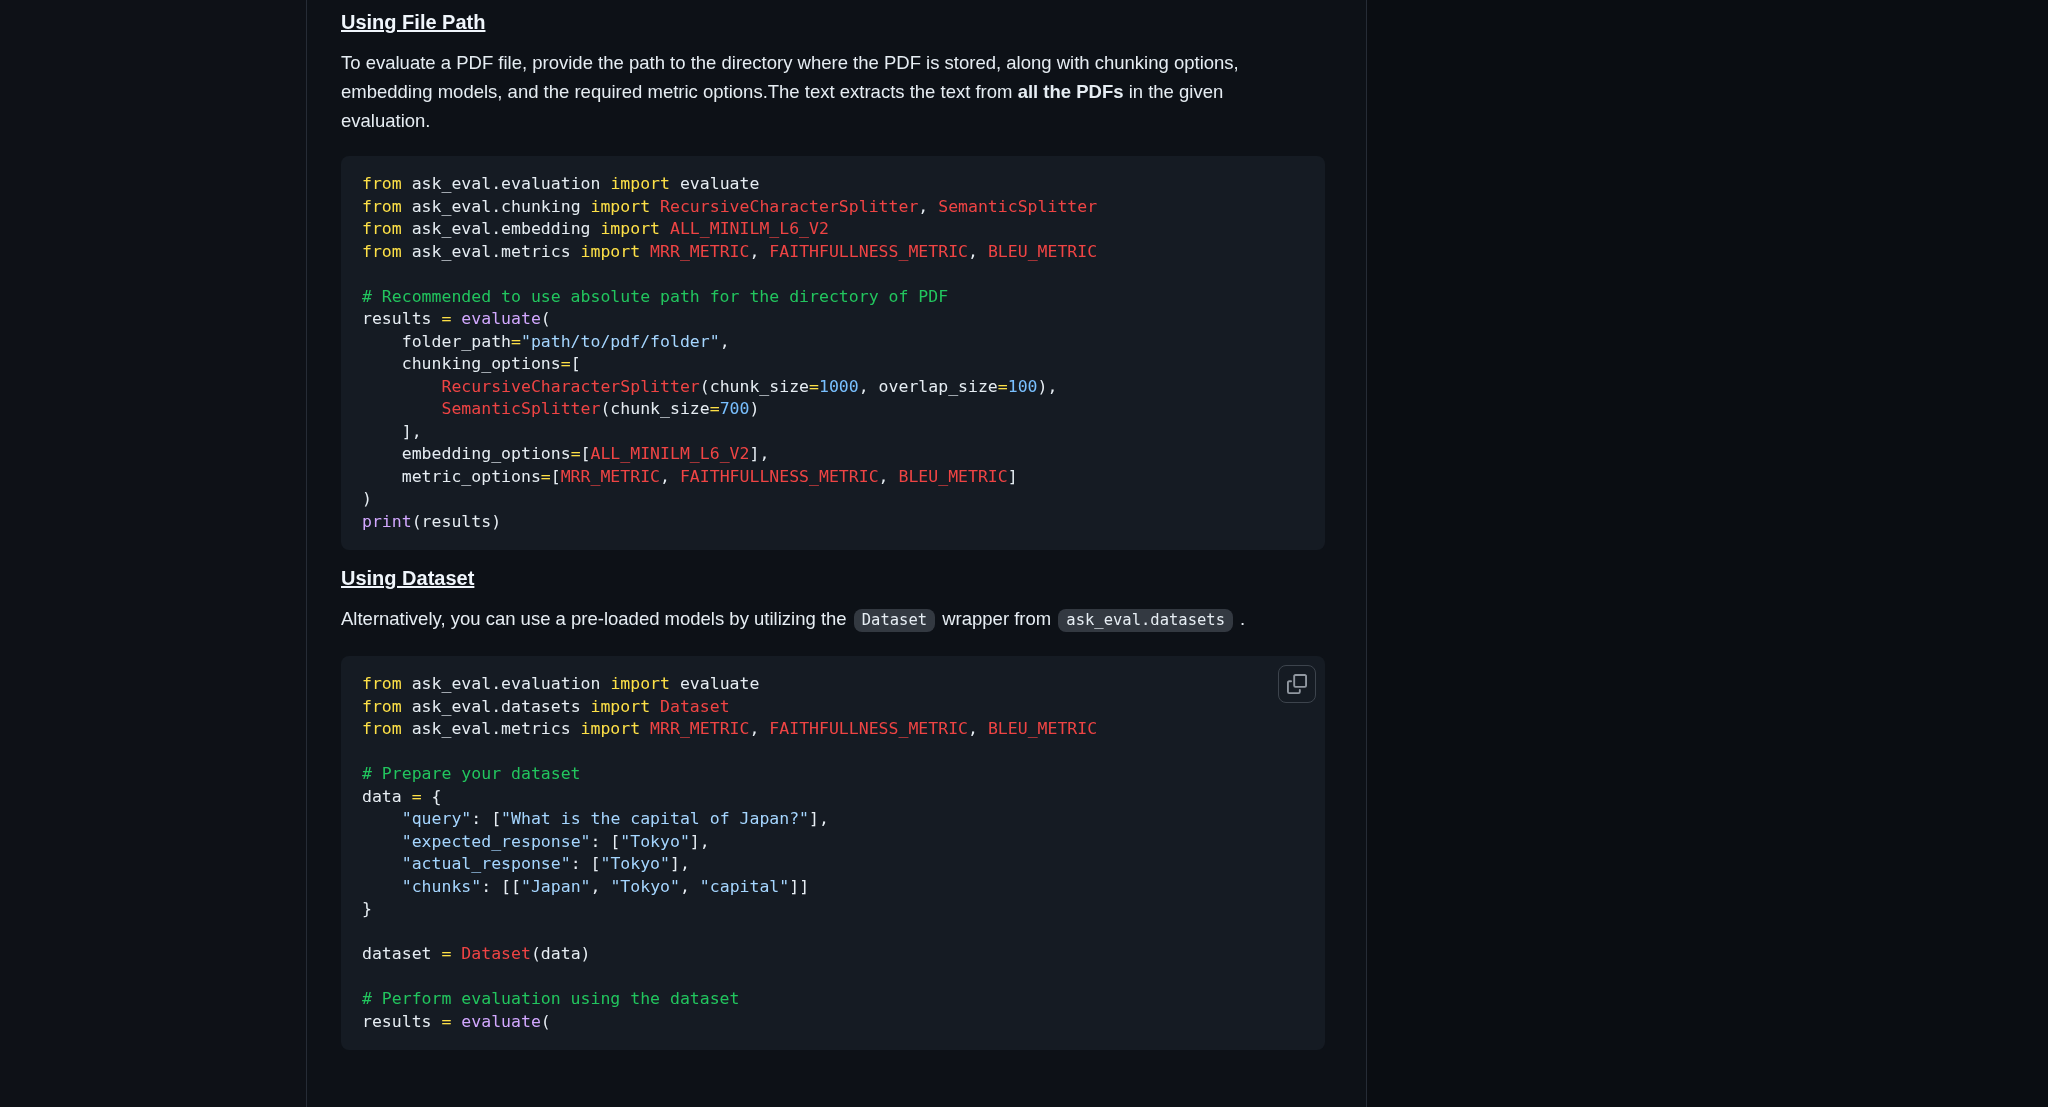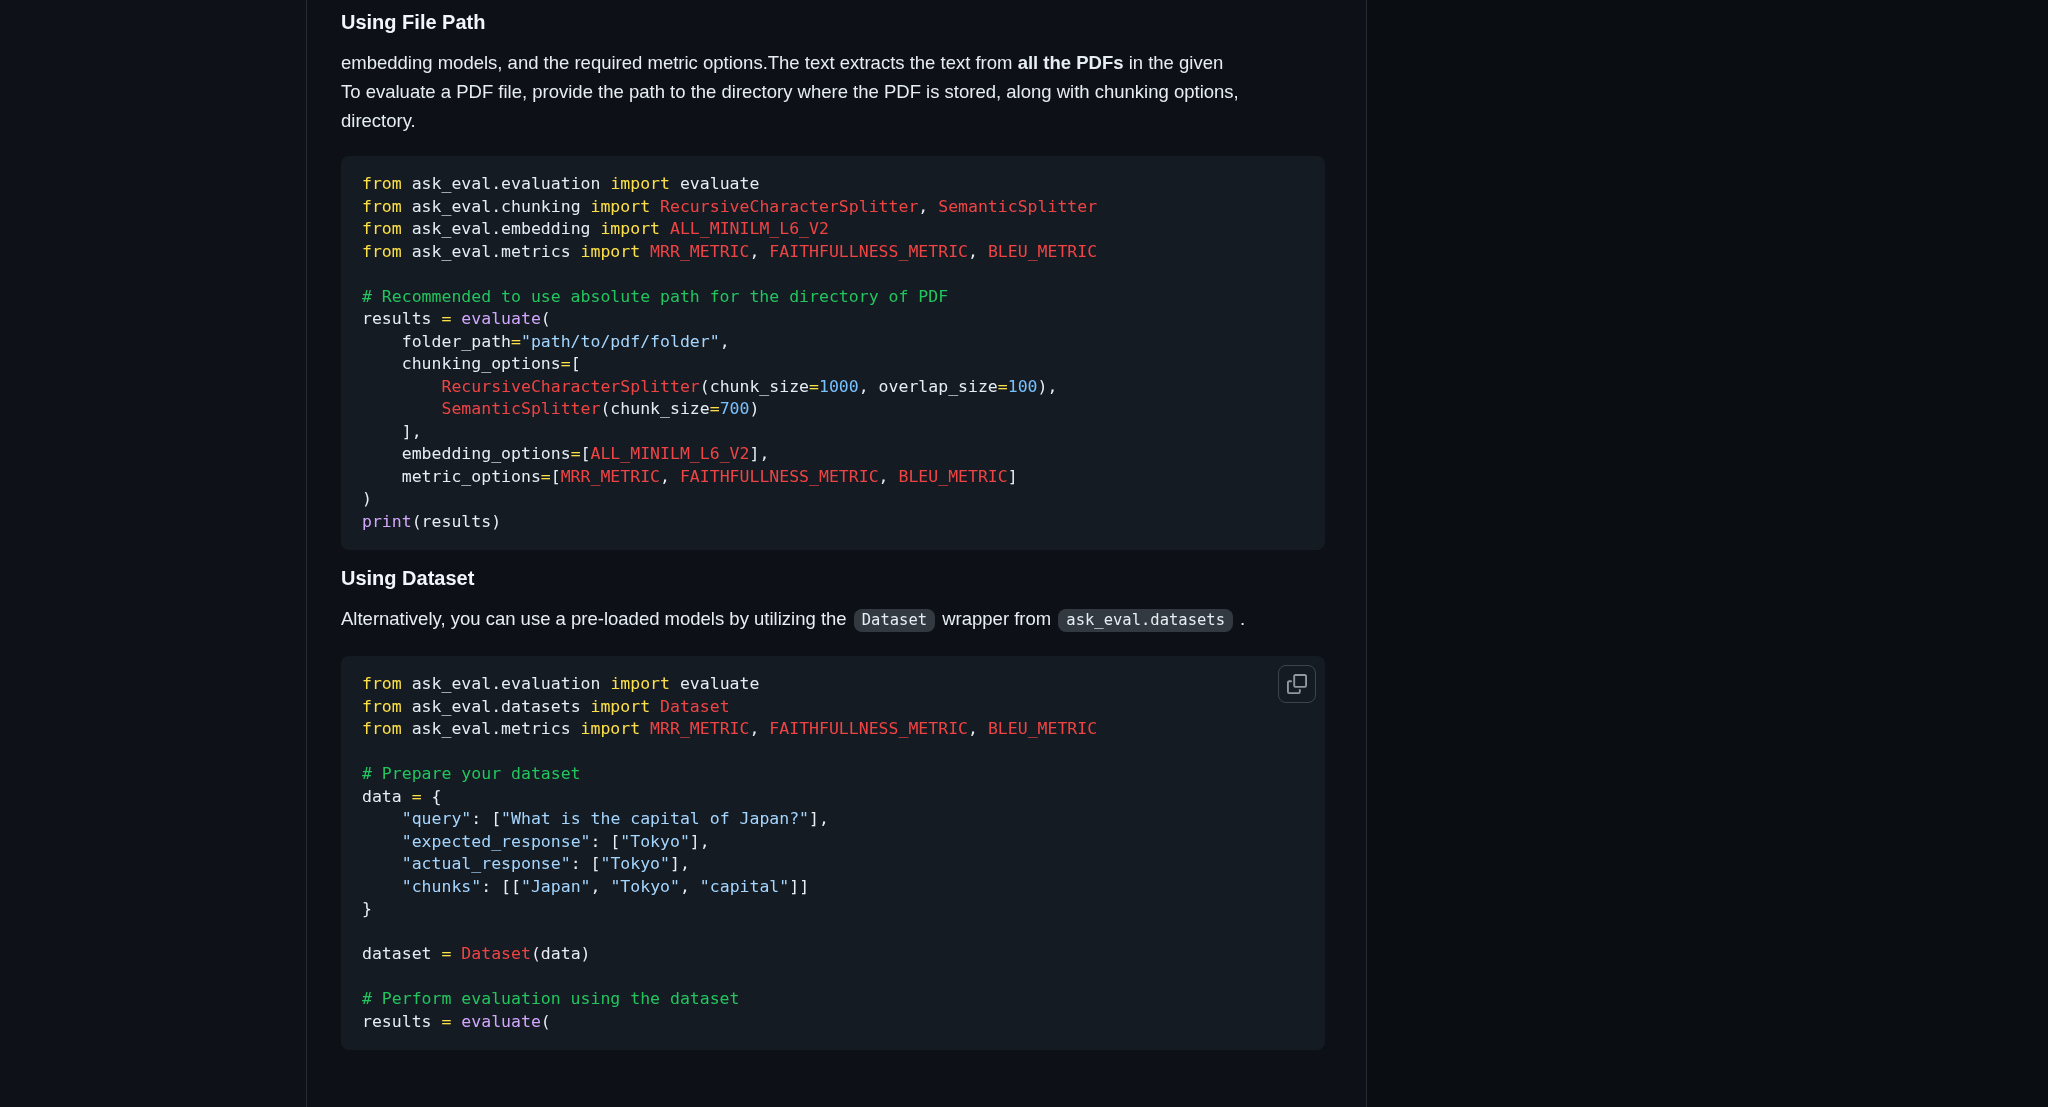--- a/index.html
+++ b/index.html
@@ -26,20 +26,21 @@
     background: #0a0d12;
   }
 
   .article { padding-top: 9px; margin-left: 34px; width: 984px; }
 
   h3.sec-heading {
     margin: 0 0 13px 0;
     font-family: "Liberation Sans", sans-serif;
     font-size: 20px; line-height: 26px; font-weight: 700;
     color: #f0f6fc;
+    text-decoration: underline;
   }
   h3.sec-heading.mt31 { margin-top: 15px; }
 
   .para {
     margin: 0 0 21px 0;
     font-size: 18.5px; line-height: 29px;
     color: #e6edf3;
   }
   .pline { min-height: 29px; }
   .seg-b { font-weight: 700; }
@@ -93,23 +94,23 @@
 
 <div class="page">
   <div class="left-rail"></div>
 
   <div class="content-pane">
     <article class="article">
 
       <h3 class="sec-heading">Using File Path</h3>
 
       <div class="para">
+          <div class="pline"><span>To evaluate a PDF file, provide the path to the directory where the PDF is stored, along with chunking options,</span></div>
           <div class="pline"><span>embedding models, and the required metric options.The text extracts the text from </span><span class="seg-b">all the PDFs</span><span> in the given</span></div>
-          <div class="pline"><span>To evaluate a PDF file, provide the path to the directory where the PDF is stored, along with chunking options,</span></div>
-          <div class="pline"><span>directory.</span></div>
+          <div class="pline"><span>evaluation.</span></div>
         </div>
 
       <div class="code-wrap">
         <pre class="code-body"><div class="cline"><span class="tok-k">from</span><span> ask_eval.evaluation </span><span class="tok-k">import</span><span> evaluate</span></div><div class="cline"><span class="tok-k">from</span><span> ask_eval.chunking </span><span class="tok-k">import</span><span> </span><span class="tok-e">RecursiveCharacterSplitter</span><span>, </span><span class="tok-e">SemanticSplitter</span></div><div class="cline"><span class="tok-k">from</span><span> ask_eval.embedding </span><span class="tok-k">import</span><span> </span><span class="tok-e">ALL_MINILM_L6_V2</span></div><div class="cline"><span class="tok-k">from</span><span> ask_eval.metrics </span><span class="tok-k">import</span><span> </span><span class="tok-e">MRR_METRIC</span><span>, </span><span class="tok-e">FAITHFULLNESS_METRIC</span><span>, </span><span class="tok-e">BLEU_METRIC</span></div><div class="cline">&nbsp;</div><div class="cline"><span class="tok-c"># Recommended to use absolute path for the directory of PDF</span></div><div class="cline"><span>results </span><span class="tok-k">=</span><span> </span><span class="tok-f">evaluate</span><span>(</span></div><div class="cline"><span>    folder_path</span><span class="tok-k">=</span><span class="tok-s">"path/to/pdf/folder"</span><span>,</span></div><div class="cline"><span>    chunking_options</span><span class="tok-k">=</span><span>[</span></div><div class="cline"><span>        </span><span class="tok-e">RecursiveCharacterSplitter</span><span>(chunk_size</span><span class="tok-k">=</span><span class="tok-n">1000</span><span>, overlap_size</span><span class="tok-k">=</span><span class="tok-n">100</span><span>),</span></div><div class="cline"><span>        </span><span class="tok-e">SemanticSplitter</span><span>(chunk_size</span><span class="tok-k">=</span><span class="tok-n">700</span><span>)</span></div><div class="cline"><span>    ],</span></div><div class="cline"><span>    embedding_options</span><span class="tok-k">=</span><span>[</span><span class="tok-e">ALL_MINILM_L6_V2</span><span>],</span></div><div class="cline"><span>    metric_options</span><span class="tok-k">=</span><span>[</span><span class="tok-e">MRR_METRIC</span><span>, </span><span class="tok-e">FAITHFULLNESS_METRIC</span><span>, </span><span class="tok-e">BLEU_METRIC</span><span>]</span></div><div class="cline"><span>)</span></div><div class="cline"><span class="tok-f">print</span><span>(results)</span></div></pre>
       </div>
 
       <h3 class="sec-heading mt31">Using Dataset</h3>
 
       <div class="para">
           <div class="pline"><span>Alternatively, you can use a pre-loaded models by utilizing the </span><span class="seg-ic">Dataset</span><span> wrapper from </span><span class="seg-ic">ask_eval.datasets</span><span> .</span></div>

